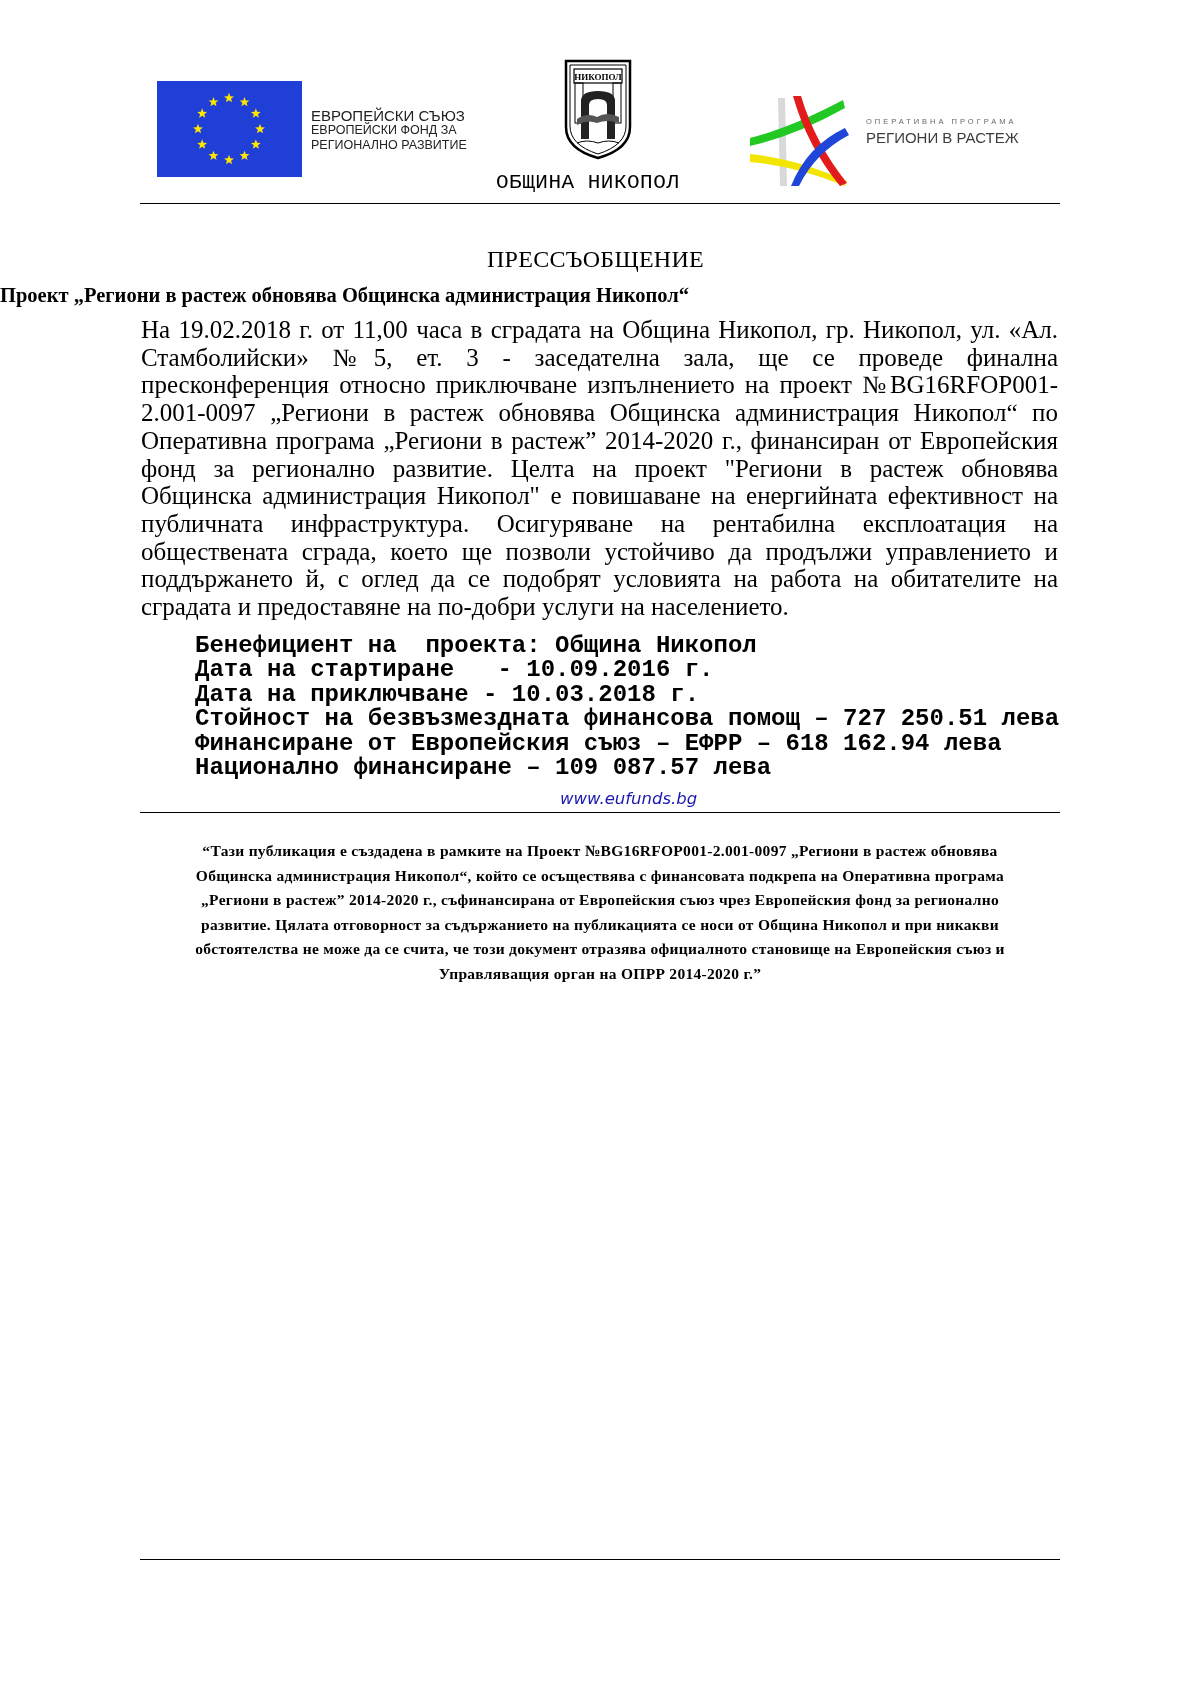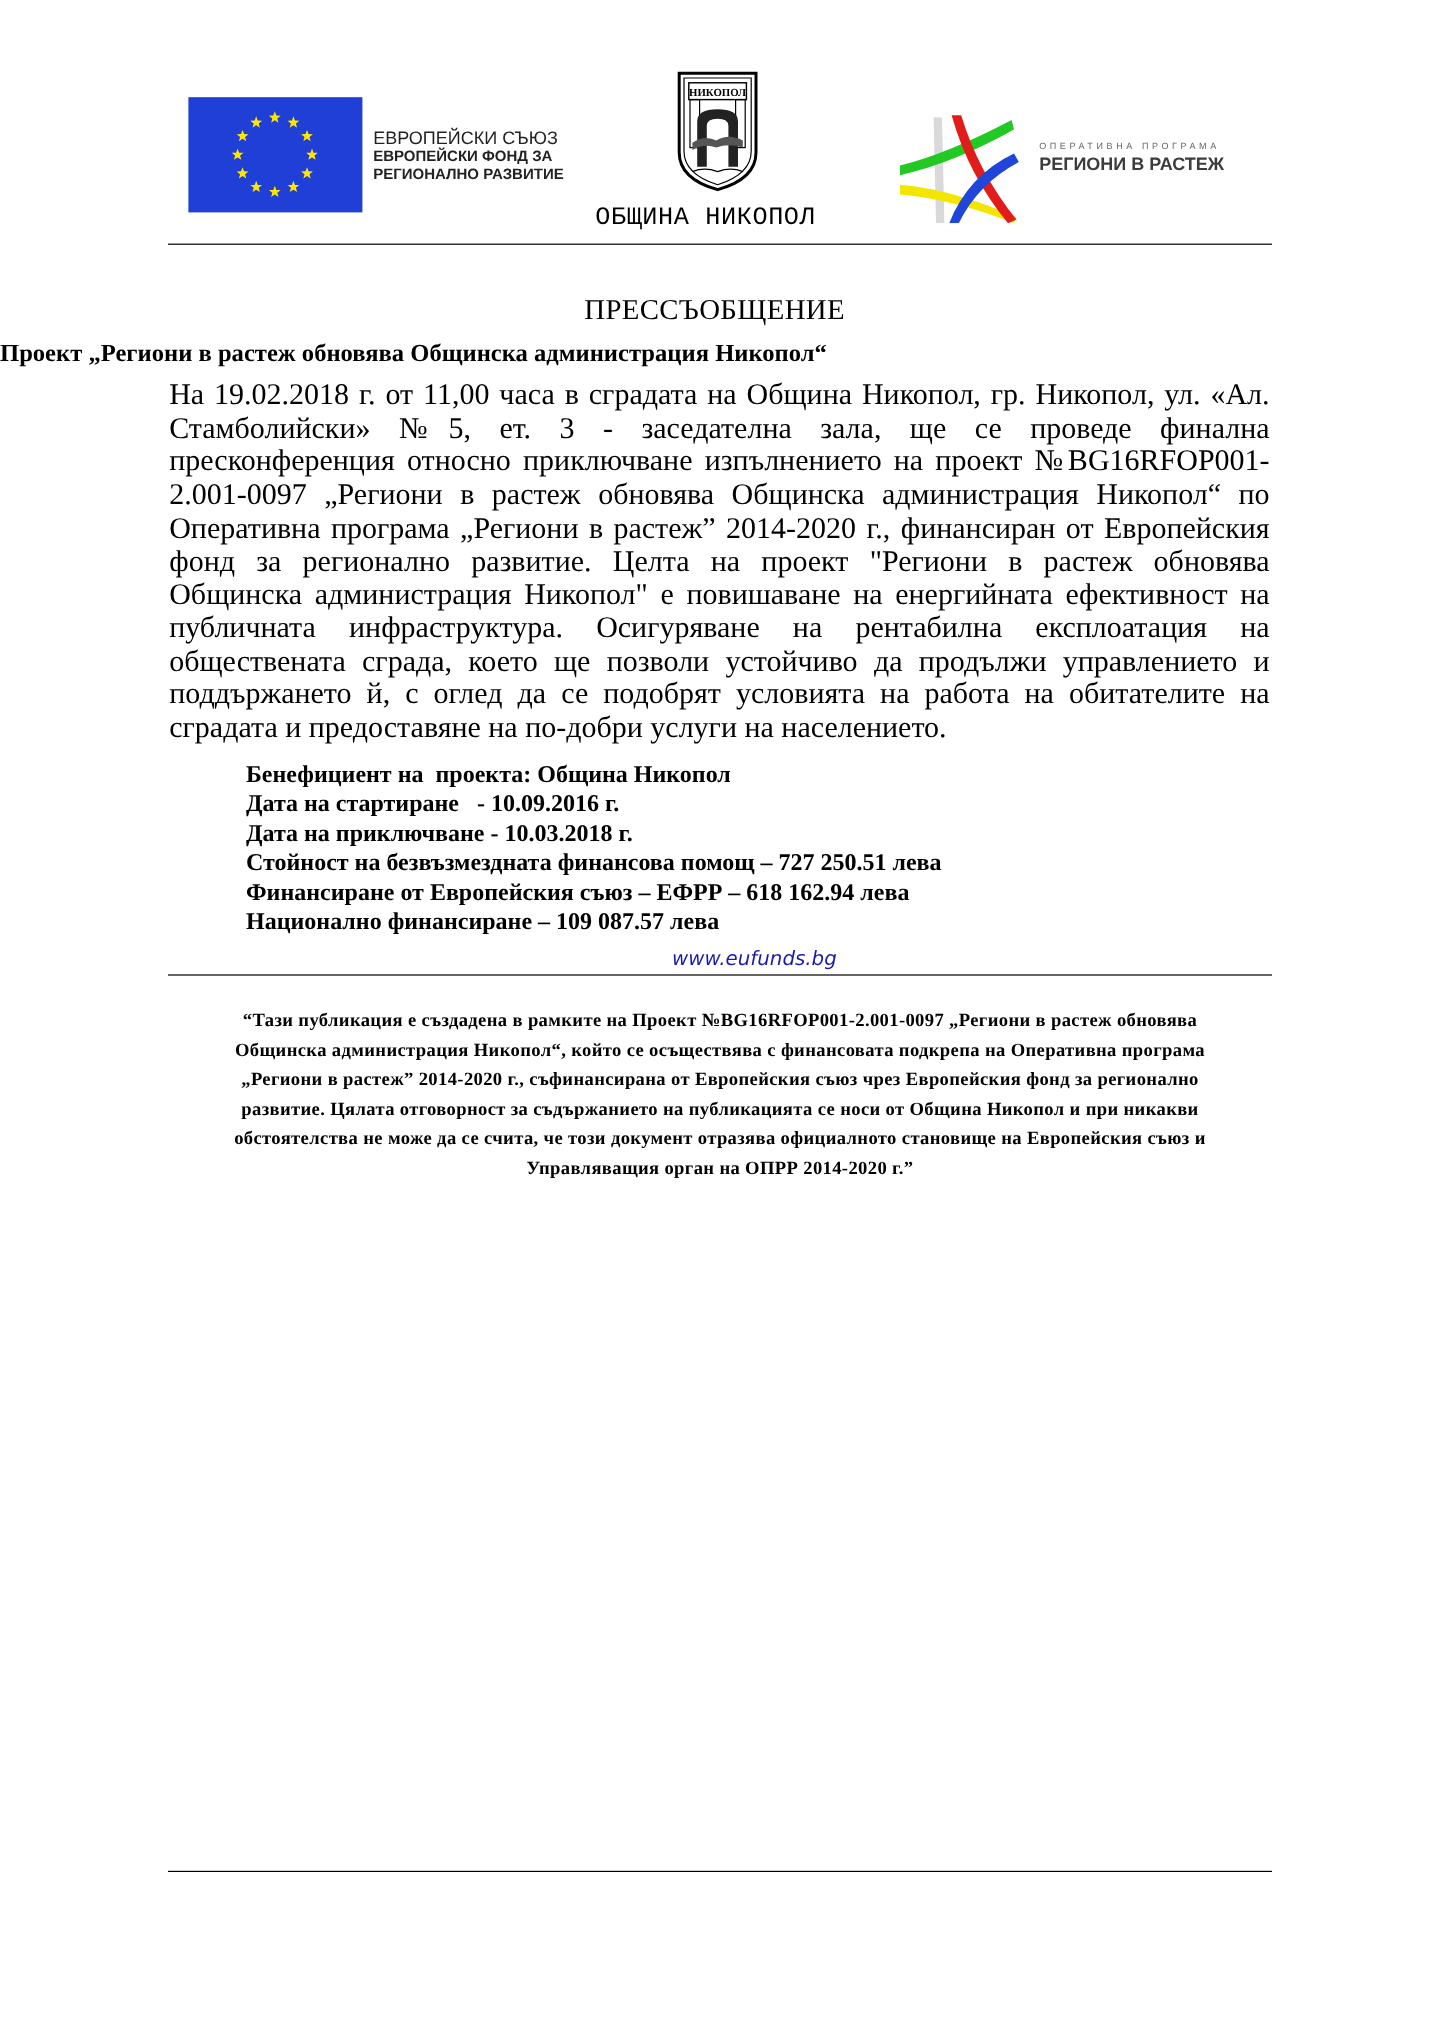--- a/index.html
+++ b/index.html
@@ -4,42 +4,42 @@
   <style>
     html, body { margin: 0; padding: 0; background: #ffffff; }
     body { width: 1191px; height: 1684px; position: relative; overflow: hidden; font-family: "Liberation Serif", serif; color: #000; }
 
     
     .header { position: absolute; left: 0; top: 0; width: 1191px; height: 205px; }
     .eu-flag { position: absolute; left: 157px; top: 81px; width: 145px; height: 96px; background: #1f3fd6; }
     .eu-flag svg { width: 100%; height: 100%; display: block; }
     .eu-text { position: absolute; left: 311px; top: 108px; font-family: "Liberation Sans", sans-serif; color: #222; line-height: 15px; }
     .eu-text .l1 { font-size: 15px; letter-spacing: 0px; }
-    .eu-text .l2, .eu-text .l3 { font-size: 12.5px; font-weight: bold; }
+    .eu-text .l2, .eu-text .l3 { font-size: 12.5px; }
     .crest { position: absolute; left: 563px; top: 57px; width: 70px; height: 104px; }
     .crest svg { width: 100%; height: 100%; display: block; }
     .municipality { position: absolute; left: 496px; top: 171px; font-size: 21px; letter-spacing: 0.5px; font-family: Liberation Mono, monospace; }
     .op-logo { position: absolute; left: 745px; top: 88px; width: 125px; height: 98px; }
     .op-logo svg { width: 100%; height: 100%; display: block; }
     .op-text { position: absolute; left: 866px; top: 117px; font-family: "Liberation Sans", sans-serif; color: #4a4a4a; }
     .op-text .small { font-size: 7.5px; letter-spacing: 3px; color: #666; }
-    .op-text .big { font-size: 15px; font-weight: bold; margin-top: 3px; color: #3c3c3c; }
+    .op-text .big { font-size: 15px; font-weight: normal; margin-top: 3px; color: #3c3c3c; }
     .rule { position: absolute; left: 140px; width: 920px; height: 0; border-top: 1.5px solid #000; }
     .rule.top { top: 203px; }
     .rule.mid { top: 812px; }
     .rule.bottom { top: 1559px; }
 
     
     .title { position: absolute; left: 0; width: 1191px; top: 246px; text-align: center; font-size: 24px; font-weight: normal; letter-spacing: 0.3px; }
     .subtitle { position: absolute; left: 0; width: 1191px; top: 284px; font-size: 20.5px; font-weight: bold; }
 
     
     .body-text { position: absolute; left: 141px; top: 316px; width: 917px; font-size: 25px; line-height: 27.7px; text-align: justify; }
 
-    .details { position: absolute; left: 205px; top: 634px; font-size: 20px; font-weight: bold; line-height: 24.4px; }
+    .details { position: absolute; left: 195px; top: 634px; font-size: 24px; font-weight: bold; line-height: 24.4px; font-family: Liberation Mono, monospace; }
     .details div { white-space: pre; }
 
     .link { position: absolute; left: 560px; top: 789px; font-family: "DejaVu Sans", sans-serif; font-style: italic; font-size: 16.5px; color: #1a1ab0; text-decoration: none; }
 
     .disclaimer { position: absolute; left: 140px; top: 839px; width: 920px; text-align: center; font-size: 15.5px; font-weight: bold; line-height: 24.5px; letter-spacing: 0.3px; }
   </style>
 </head>
 <body>
 
 <div class="header">

